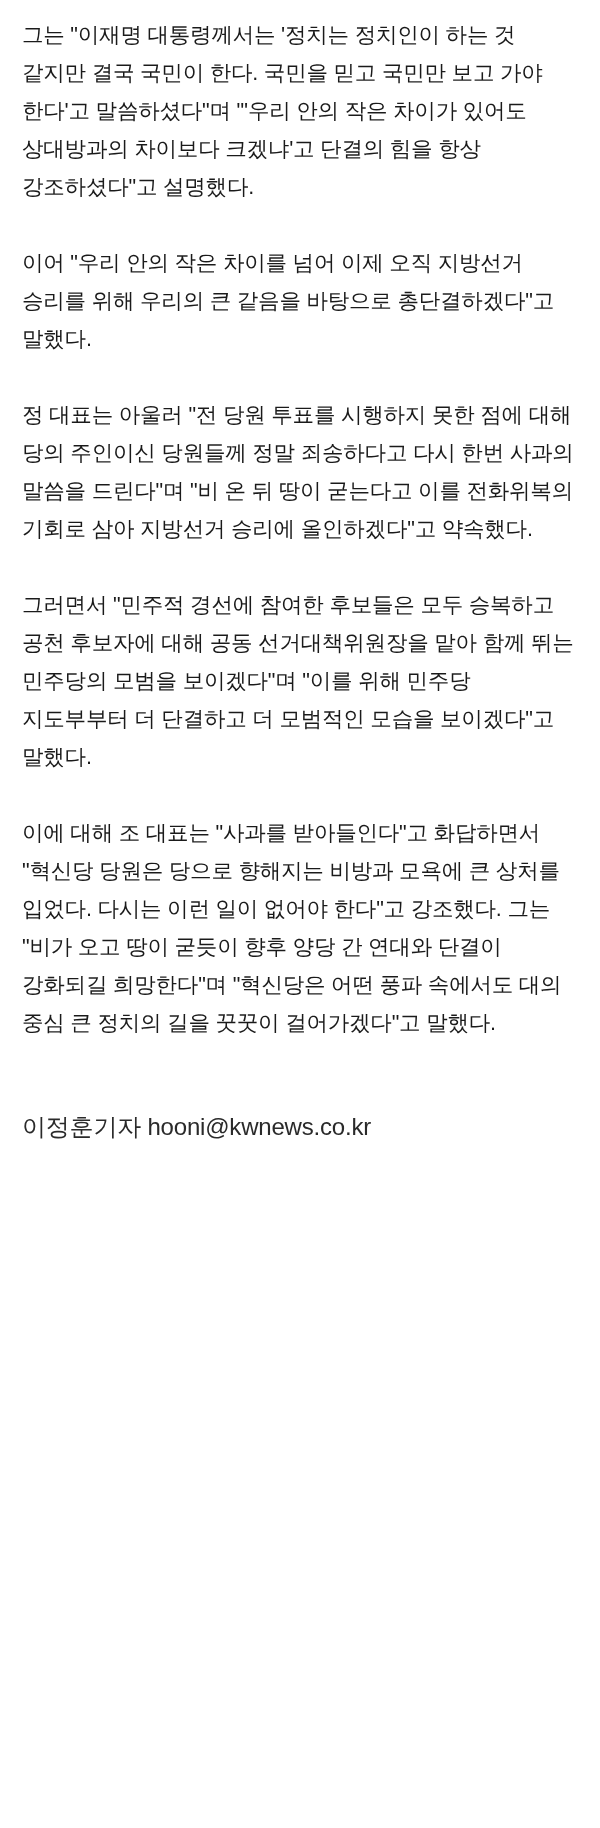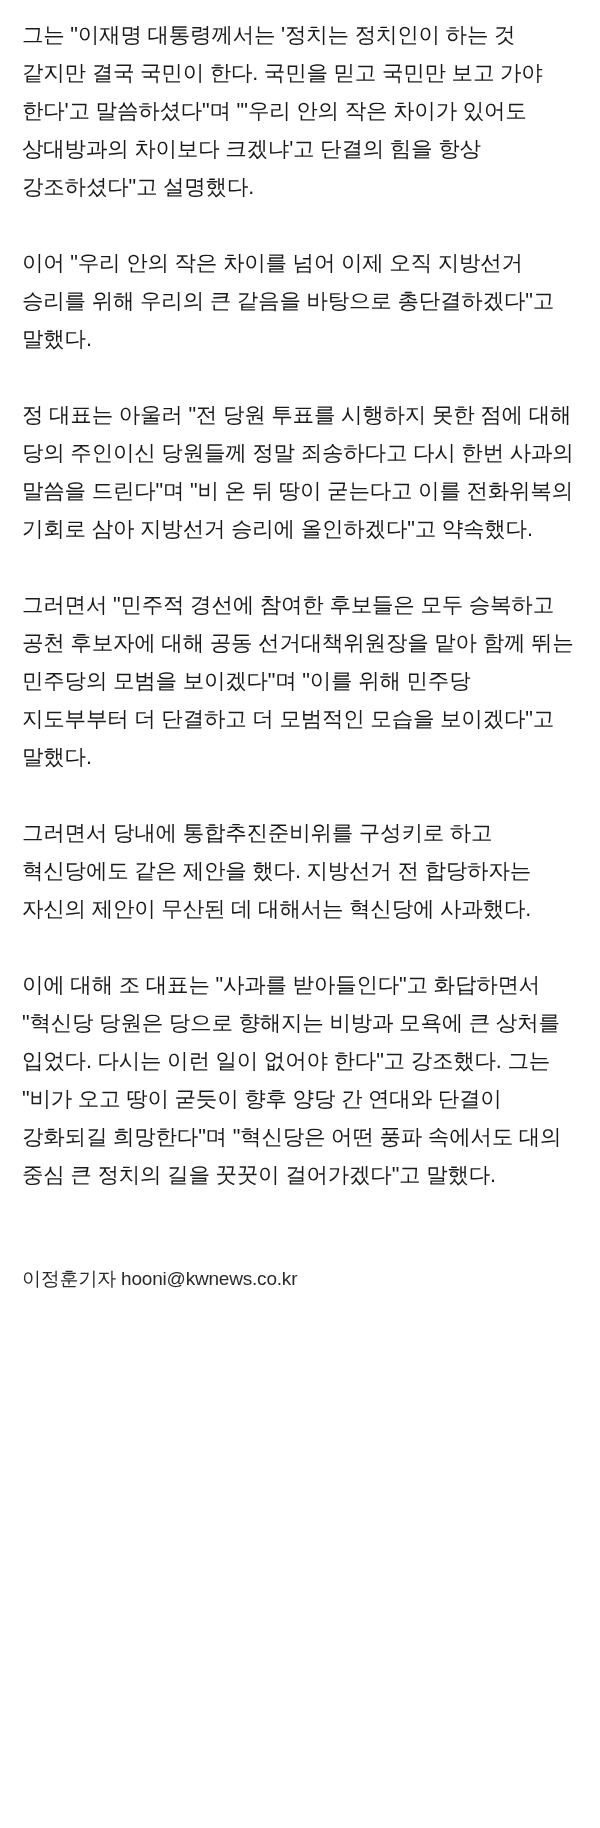--- a/index.html
+++ b/index.html
@@ -30,38 +30,37 @@
   }
   .para:last-of-type {
     margin-bottom: 0;
   }
   .byline-wrap {
     box-sizing: border-box;
     width: 600px;
     padding: 30px 22px 26px 22px;
   }
   .byline {
-    font-size: 19px;
+    font-size: 24px;
     line-height: 30px;
     color: #2a2a2a;
     letter-spacing: -0.2px;
   }
   .spacer {
     height: 40px;
   }
 </style>
 </head>
 <body>
 
 <div class="article">
   <p class="para">그는 "이재명 대통령께서는 '정치는 정치인이 하는 것 같지만 결국 국민이 한다. 국민을 믿고 국민만 보고 가야 한다'고 말씀하셨다"며 "'우리 안의 작은 차이가 있어도 상대방과의 차이보다 크겠냐'고 단결의 힘을 항상 강조하셨다"고 설명했다.</p>
   <p class="para">이어 "우리 안의 작은 차이를 넘어 이제 오직 지방선거 승리를 위해 우리의 큰 같음을 바탕으로 총단결하겠다"고 말했다.</p>
   <p class="para">정 대표는 아울러 "전 당원 투표를 시행하지 못한 점에 대해 당의 주인이신 당원들께 정말 죄송하다고 다시 한번 사과의 말씀을 드린다"며 "비 온 뒤 땅이 굳는다고 이를 전화위복의 기회로 삼아 지방선거 승리에 올인하겠다"고 약속했다.</p>
   <p class="para">그러면서 "민주적 경선에 참여한 후보들은 모두 승복하고 공천 후보자에 대해 공동 선거대책위원장을 맡아 함께 뛰는 민주당의 모범을 보이겠다"며 "이를 위해 민주당 지도부부터 더 단결하고 더 모범적인 모습을 보이겠다"고 말했다.</p>
-  <p class="para">그러면서 당내에 통합추진준비위를 구성키로 하고 혁신당에도 같은 제안을 했다. 지방선거 전 합당하자는 자신의 제안이 무산된 데 대해서는 혁신당에 사과했다.</p>
   <p class="para">이에 대해 조 대표는 "사과를 받아들인다"고 화답하면서 "혁신당 당원은 당으로 향해지는 비방과 모욕에 큰 상처를 입었다. 다시는 이런 일이 없어야 한다"고 강조했다. 그는 "비가 오고 땅이 굳듯이 향후 양당 간 연대와 단결이 강화되길 희망한다"며 "혁신당은 어떤 풍파 속에서도 대의 중심 큰 정치의 길을 꿋꿋이 걸어가겠다"고 말했다.</p>
 </div>
 
 <div class="spacer"></div>
 
 <div class="byline-wrap">
   <div class="byline">이정훈기자 hooni@kwnews.co.kr</div>
 </div>
 
 </body></html>

